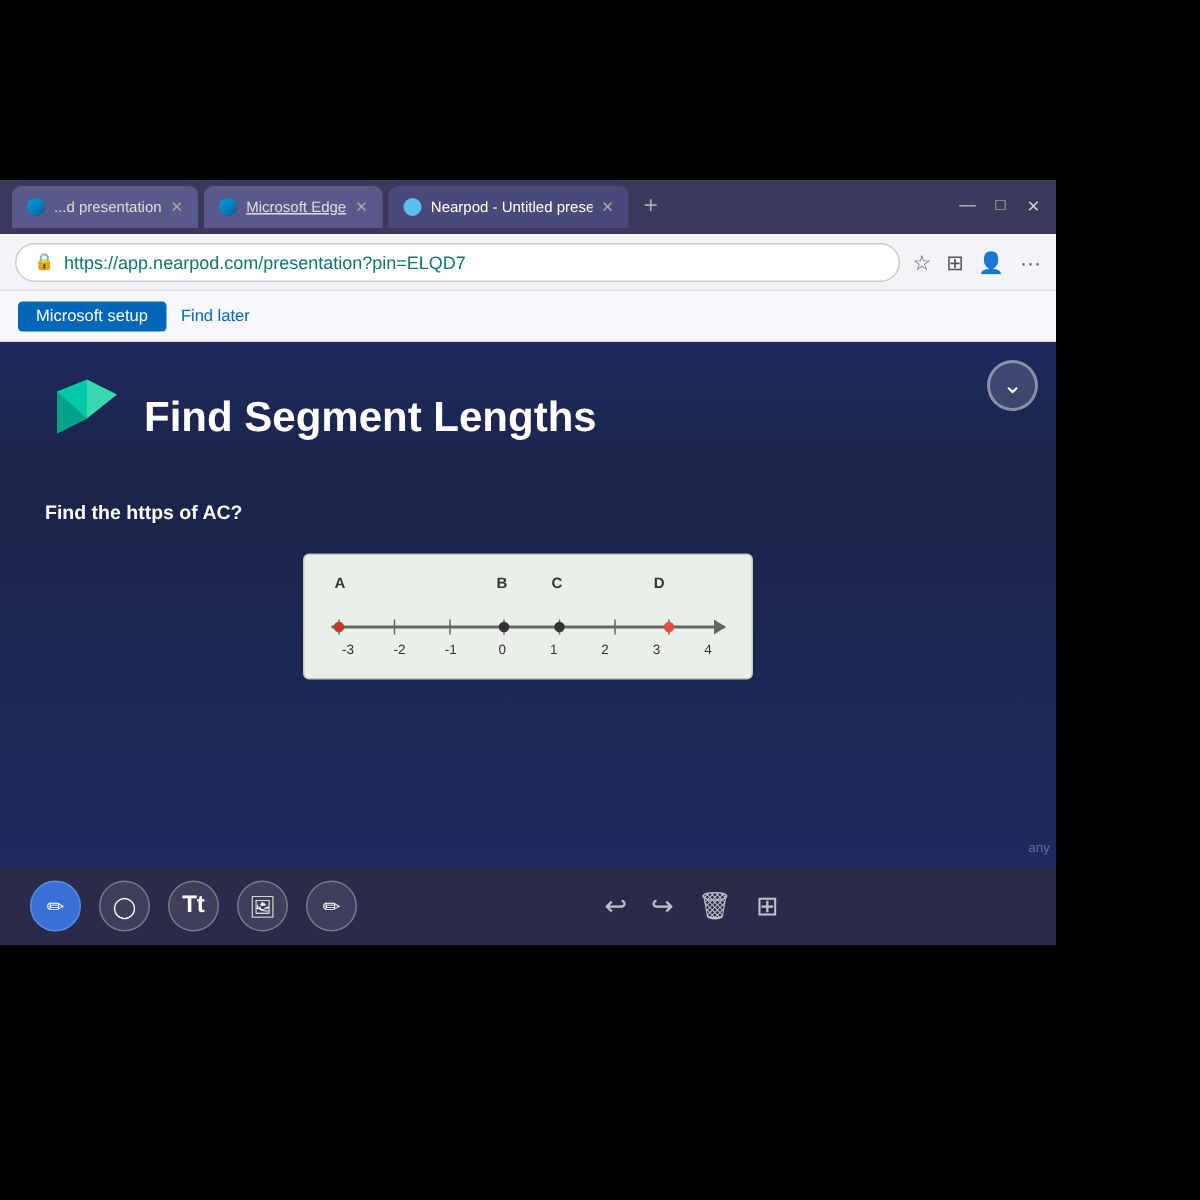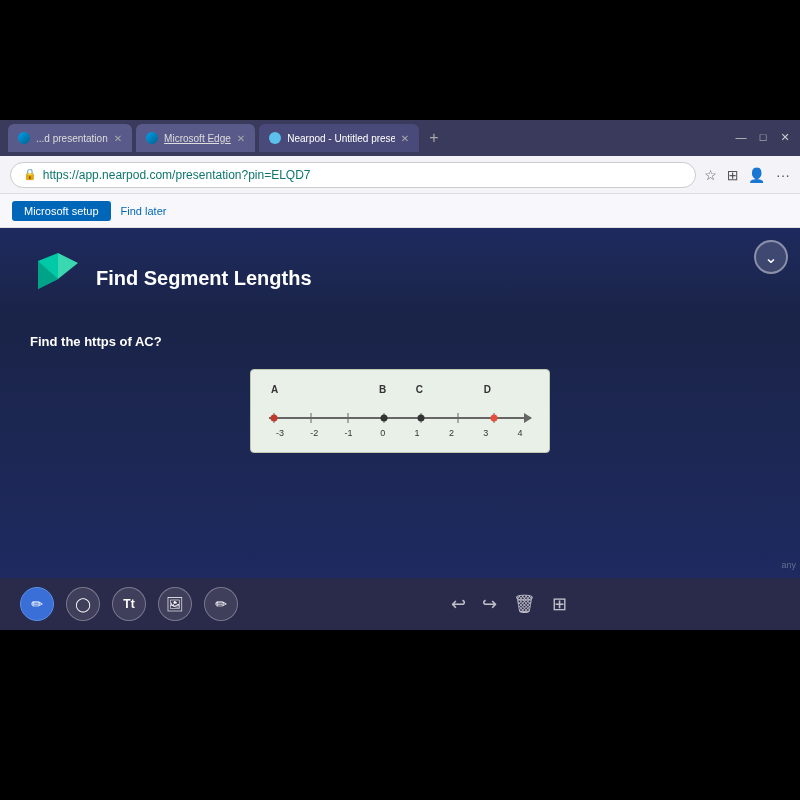--- a/index.html
+++ b/index.html
@@ -18,21 +18,21 @@
       background: #000;
     }
     .black-bar-bottom {
       width: 800px;
       height: 90px;
       background: #000;
     }
 
     
     .browser-window {
-      width: 800px;
+      width: 704px;
       background: #fff;
       position: relative;
     }
 
     
     .title-bar {
       background: #3a3a5c;
       height: 36px;
       display: flex;
       align-items: center;
@@ -202,21 +202,21 @@
       align-items: center;
       gap: 16px;
       min-height: 90px;
     }
     .nearpod-logo {
       width: 50px;
       height: 55px;
       flex-shrink: 0;
     }
     .slide-title {
-      font-size: 20px;
+      font-size: 28px;
       font-weight: 600;
       color: #fff;
     }
 
     
     .slide-body {
       background: linear-gradient(180deg, #1a2448 0%, #1e2a60 100%);
       padding: 16px 30px 30px 30px;
       min-height: 260px;
     }
@@ -480,21 +480,21 @@
 
     <div class="bottom-toolbar">
       <div class="toolbar-left">
         <div class="tool-btn blue">
           <span>✏</span>
         </div>
         <div class="tool-btn">
           <span>◯</span>
         </div>
         <div class="tool-btn">
-          <span style="font-size:12px;font-weight:700;text-align:right;">Tt</span>
+          <span style="font-size:16px;font-weight:700;text-align:right;">Tt</span>
         </div>
         <div class="tool-btn">
           <span>🖼</span>
         </div>
         <div class="tool-btn">
           <span>✏</span>
         </div>
       </div>
       <div class="toolbar-center">
         <span class="tool-btn-sm">↩</span>

